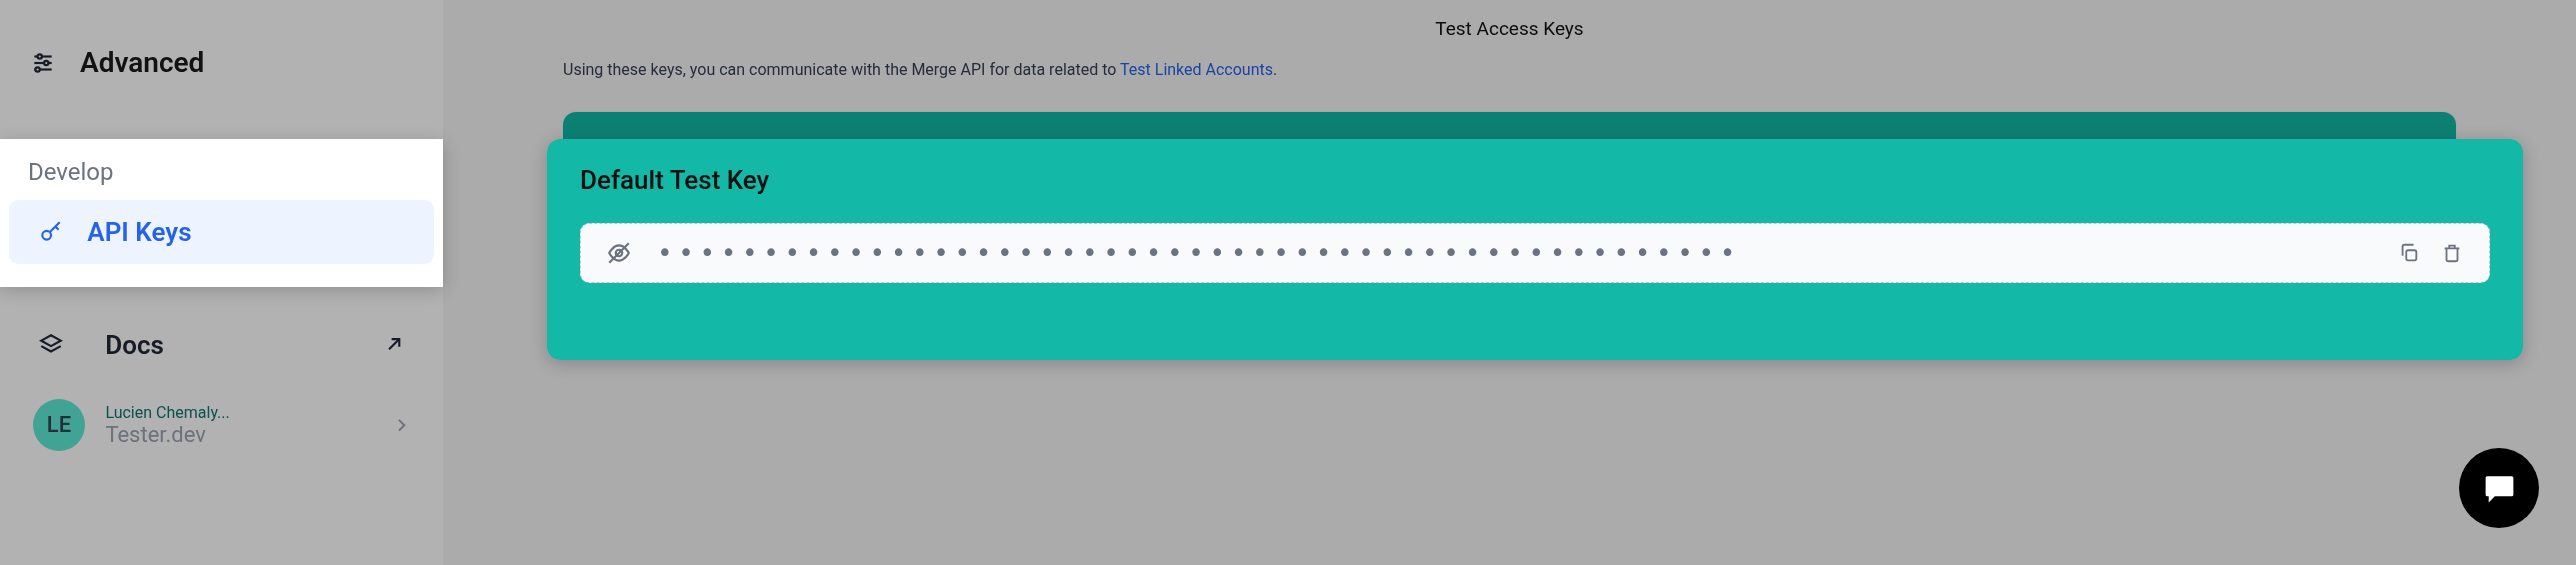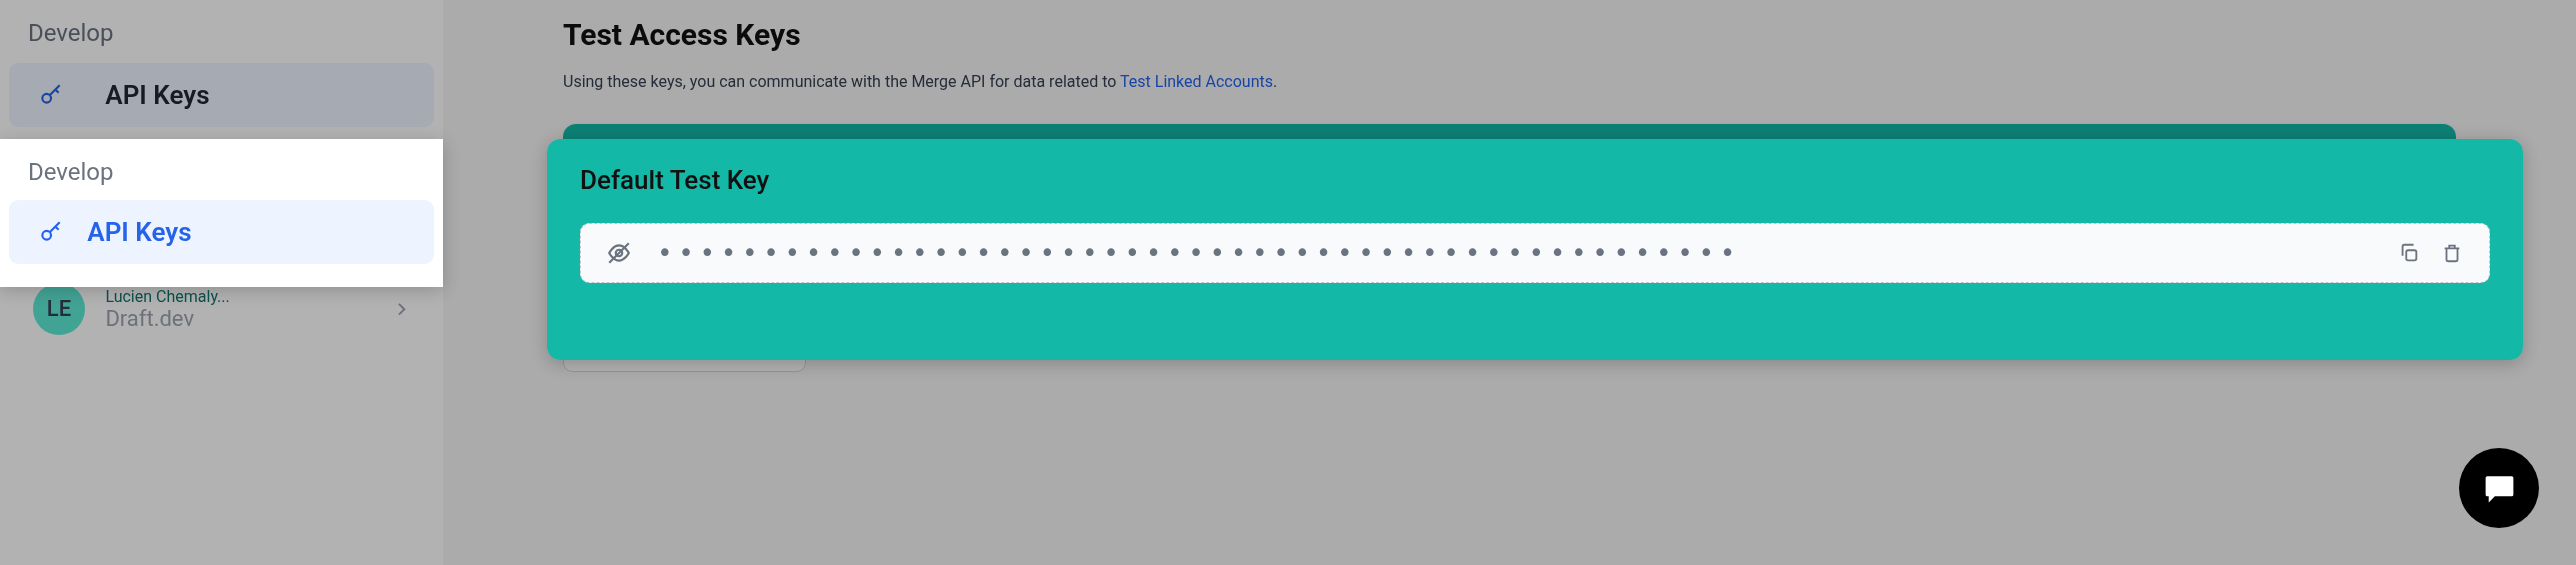--- a/index.html
+++ b/index.html
@@ -130,23 +130,24 @@
     
     .main {
       position: absolute;
       left: 443px;
       top: 0;
       width: 2133px;
       height: 565px;
     }
     .page-title {
       padding: 16.7px 120px 0;
-      font-size: 30px;
-      font-weight: 700;
+      font-size: 19px;
+      font-weight: 400;
       color: #111;
+      text-align: center;
     }
     .page-desc {
       padding: 20.4px 120px 0;
       font-size: 16px;
       color: #374151;
     }
     .page-desc a {
       color: #2563eb;
       text-decoration: none;
     }
@@ -279,20 +280,33 @@
       justify-content: center;
     }
     svg { display: block; }
   </style>
 </head>
 <body>
 
 <div class="container">
 
   <div class="sidebar">
+    <div class="sidebar-item-advanced">
+      <span class="icon">
+        <svg width="26" height="26" viewBox="0 0 24 24" fill="none" stroke="#1f2937" stroke-width="2">
+          <line x1="4" y1="6" x2="20" y2="6"></line>
+            <circle cx="9" cy="6" r="2" fill="#fff"></circle>
+          <line x1="4" y1="12" x2="20" y2="12"></line>
+            <circle cx="15" cy="12" r="2" fill="#fff"></circle>
+          <line x1="4" y1="18" x2="20" y2="18"></line>
+            <circle cx="7" cy="18" r="2" fill="#fff"></circle>
+        </svg>
+      </span>
+      <span class="label">Advanced</span>
+    </div>
 
     <div class="sidebar-section-label">Develop</div>
 
     <div class="sidebar-item sidebar-item-active">
       <span class="icon">
         <svg width="26" height="26" viewBox="0 0 24 24" fill="none" stroke="#2563eb" stroke-width="2">
           <circle cx="8" cy="15" r="4"></circle>
             <path d="M11 12 L20 3 M16 7 L19 10"></path>
         </svg>
       </span>
@@ -322,21 +336,21 @@
           <line x1="6" y1="18" x2="18" y2="6"></line>
             <polyline points="9 6 18 6 18 15"></polyline>
         </svg>
       </span>
     </div>
 
     <div class="user-block">
       <div class="avatar">LE</div>
       <div class="user-info">
         <div class="user-name">Lucien Chemaly...</div>
-        <div class="user-org">Draft.dev</div>
+        <div class="user-org">Tester.dev</div>
       </div>
       <span>
         <svg width="18.5" height="18.5" viewBox="0 0 24 24" fill="none" stroke="#9ca3af" stroke-width="2.5">
           <polyline points="9 5 16 12 9 19"></polyline>
         </svg>
       </span>
     </div>
   </div>
 
   <div class="main">

